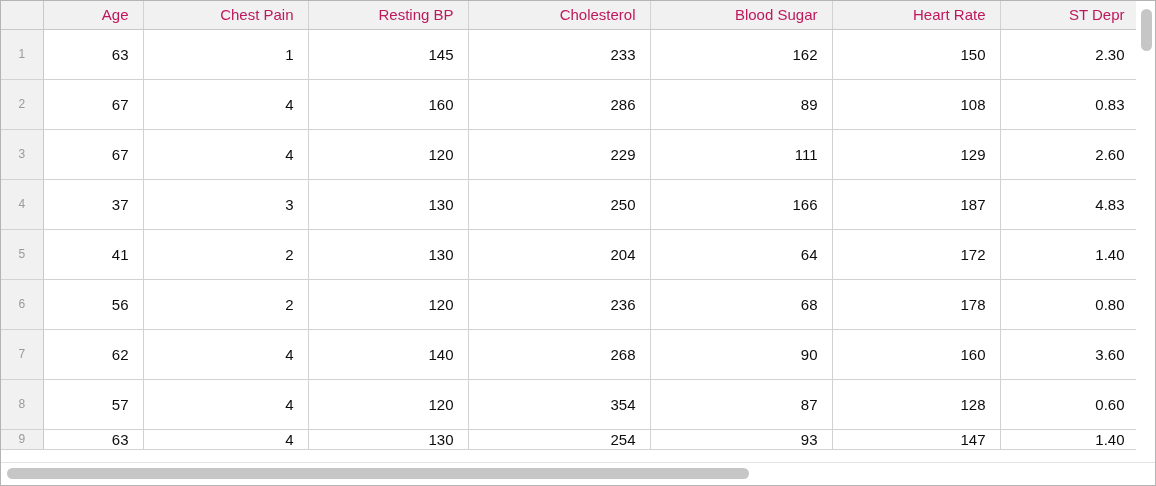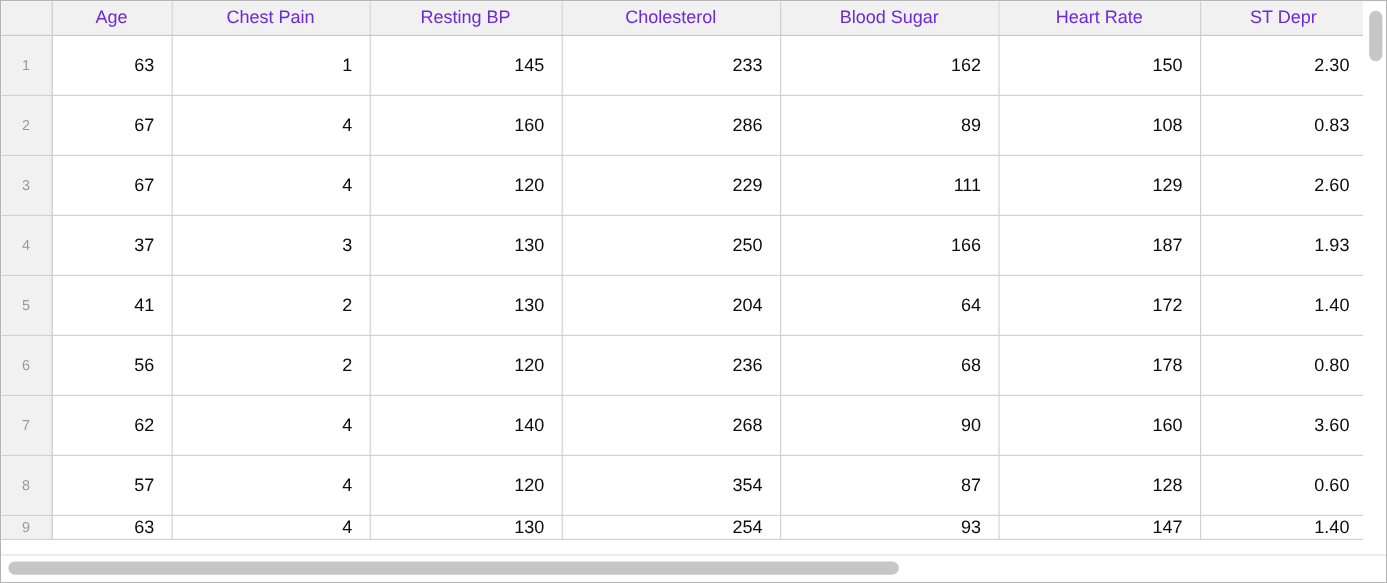--- a/index.html
+++ b/index.html
@@ -53,22 +53,22 @@
     white-space: nowrap;
     overflow: hidden;
   }
 
   
   table.data-grid thead th {
     background: #f1f1f1;
     height: 28px;
     font-weight: normal;
     font-size: 15px;
-    text-align: center;
-    color: #6d28d9;
+    text-align: right;
+    color: #be185d;
     border-bottom: 1px solid #c8c8c8;
     border-right: 1px solid #d2d2d2;
     vertical-align: middle;
   }
 
   
   .rownum-col {
     width: 42px;
   }
   table.data-grid thead th.rownum-head {
@@ -209,21 +209,21 @@
           <td class="value">2.60</td>
         </tr>
         <tr>
           <td class="rownum">4</td>
           <td class="value">37</td>
           <td class="value">3</td>
           <td class="value">130</td>
           <td class="value">250</td>
           <td class="value">166</td>
           <td class="value">187</td>
-          <td class="value">1.93</td>
+          <td class="value">4.83</td>
         </tr>
         <tr>
           <td class="rownum">5</td>
           <td class="value">41</td>
           <td class="value">2</td>
           <td class="value">130</td>
           <td class="value">204</td>
           <td class="value">64</td>
           <td class="value">172</td>
           <td class="value">1.40</td>

